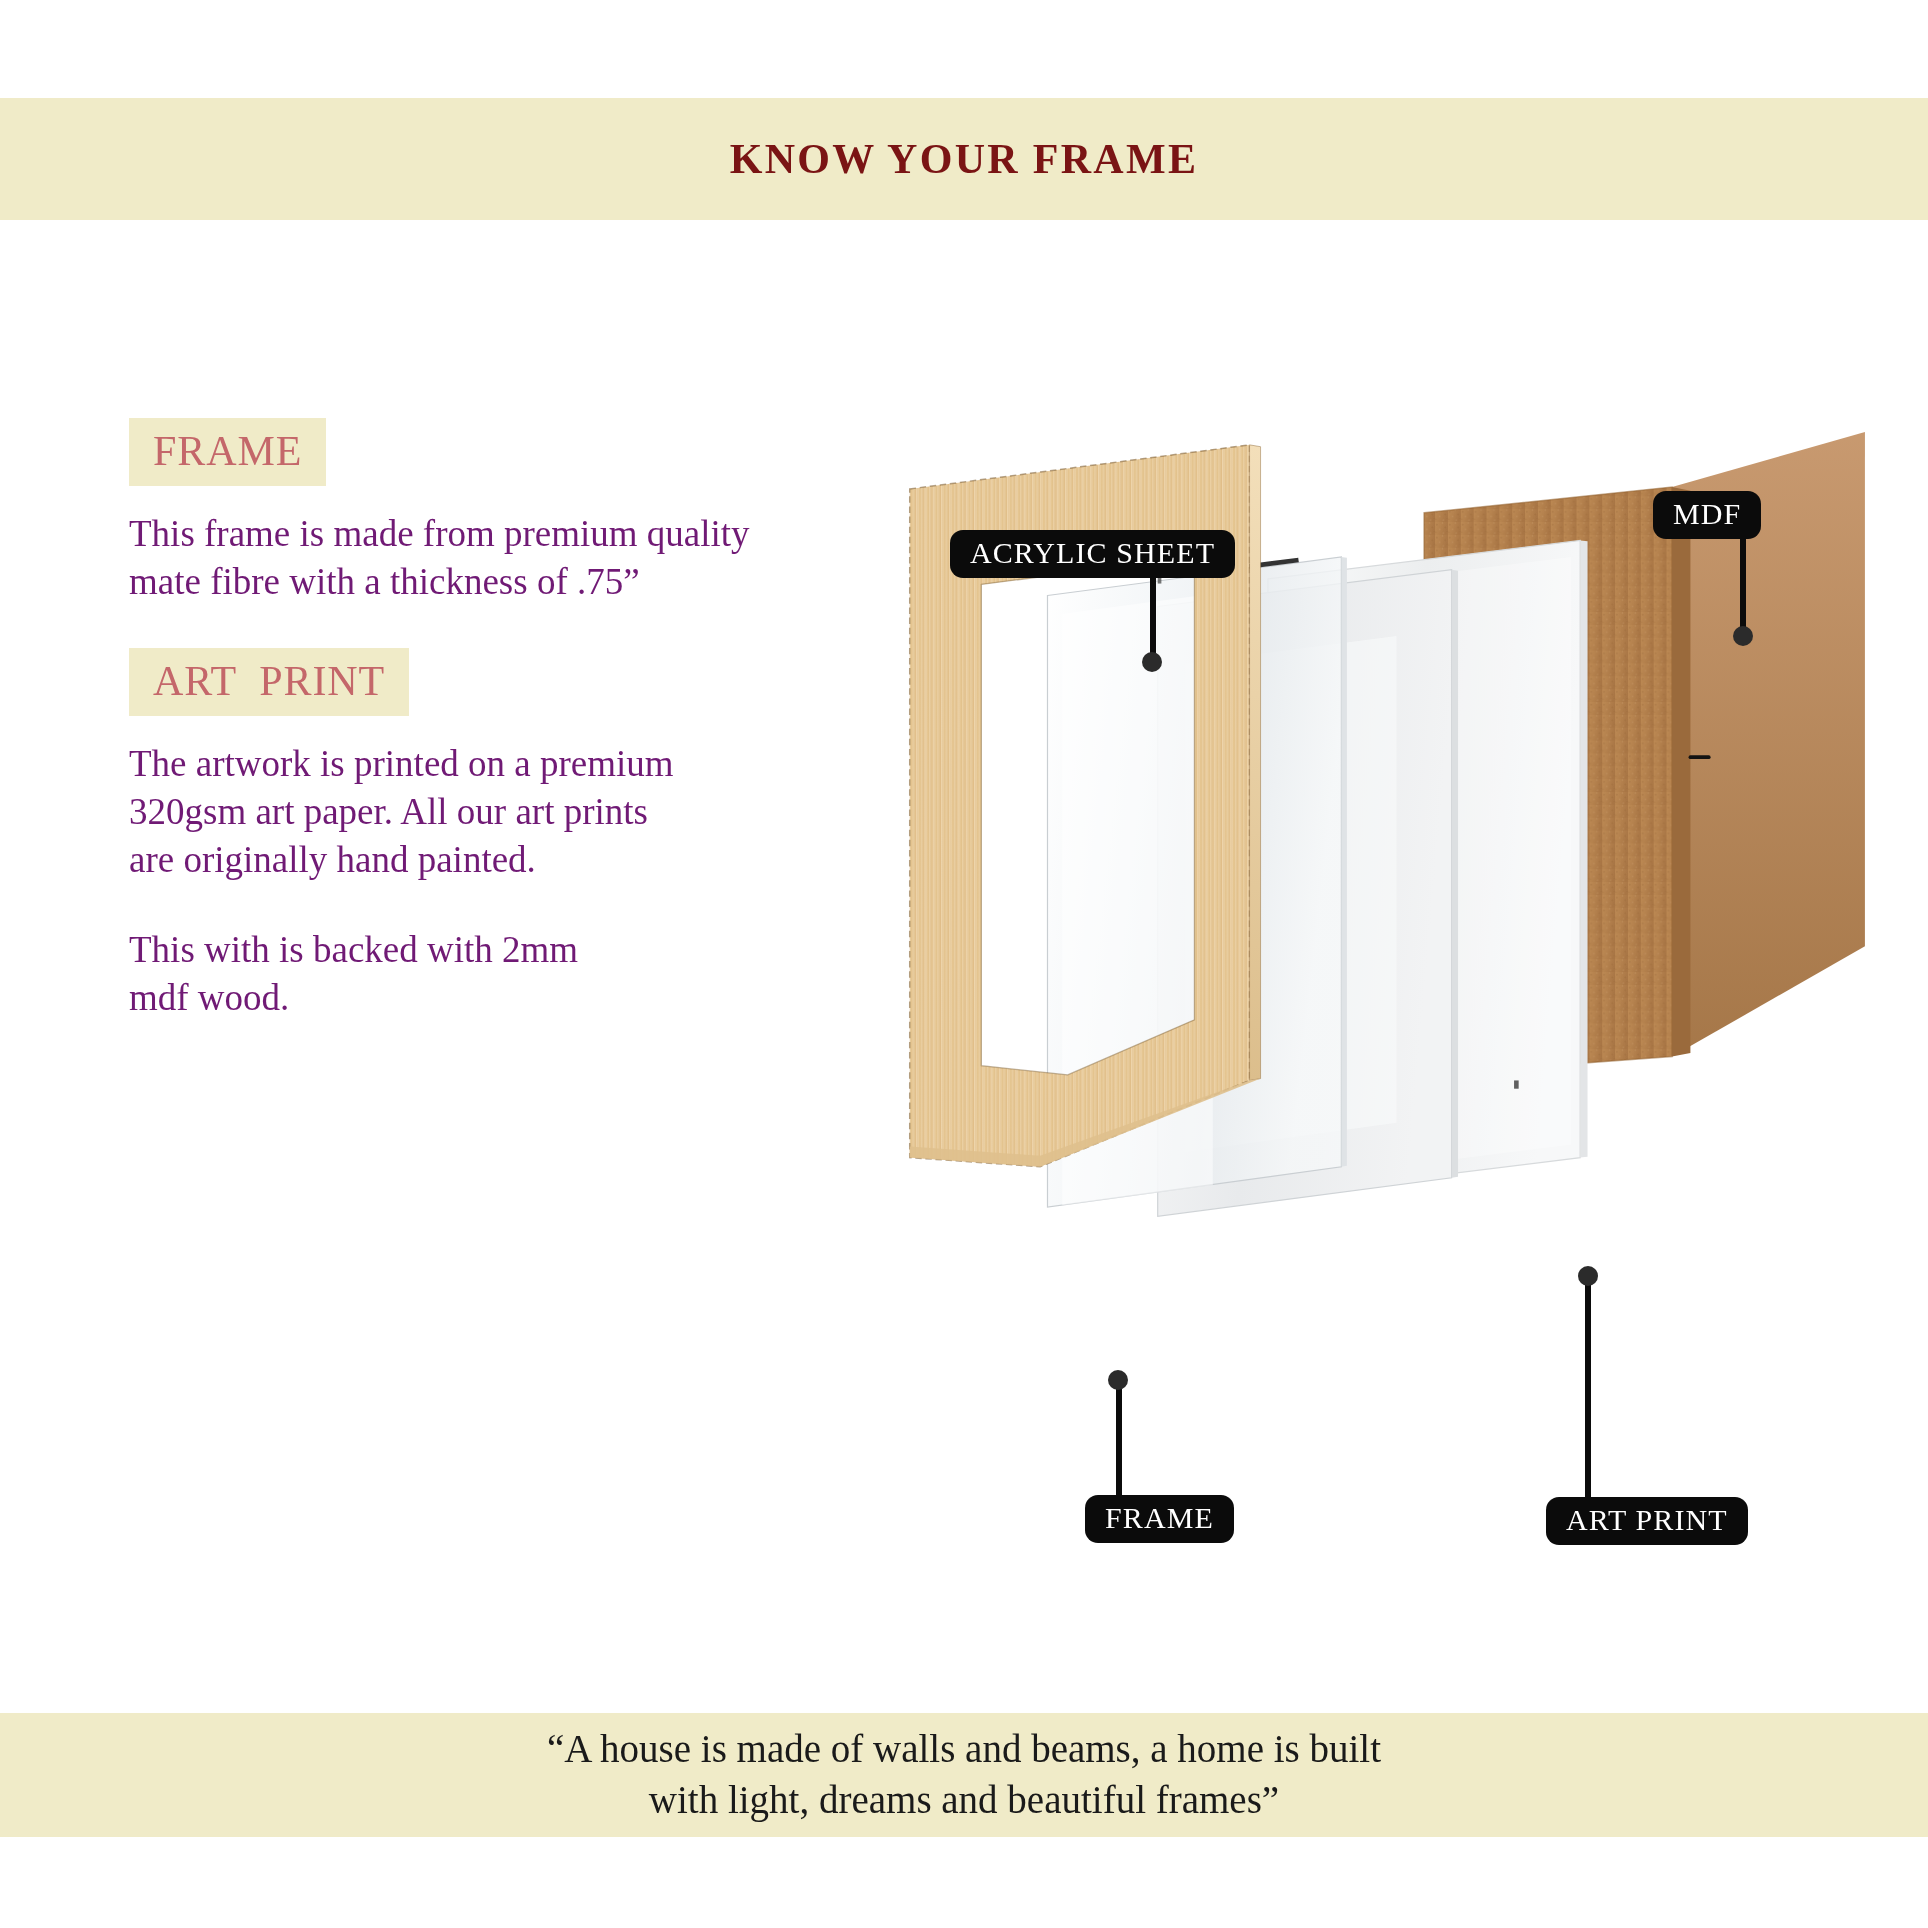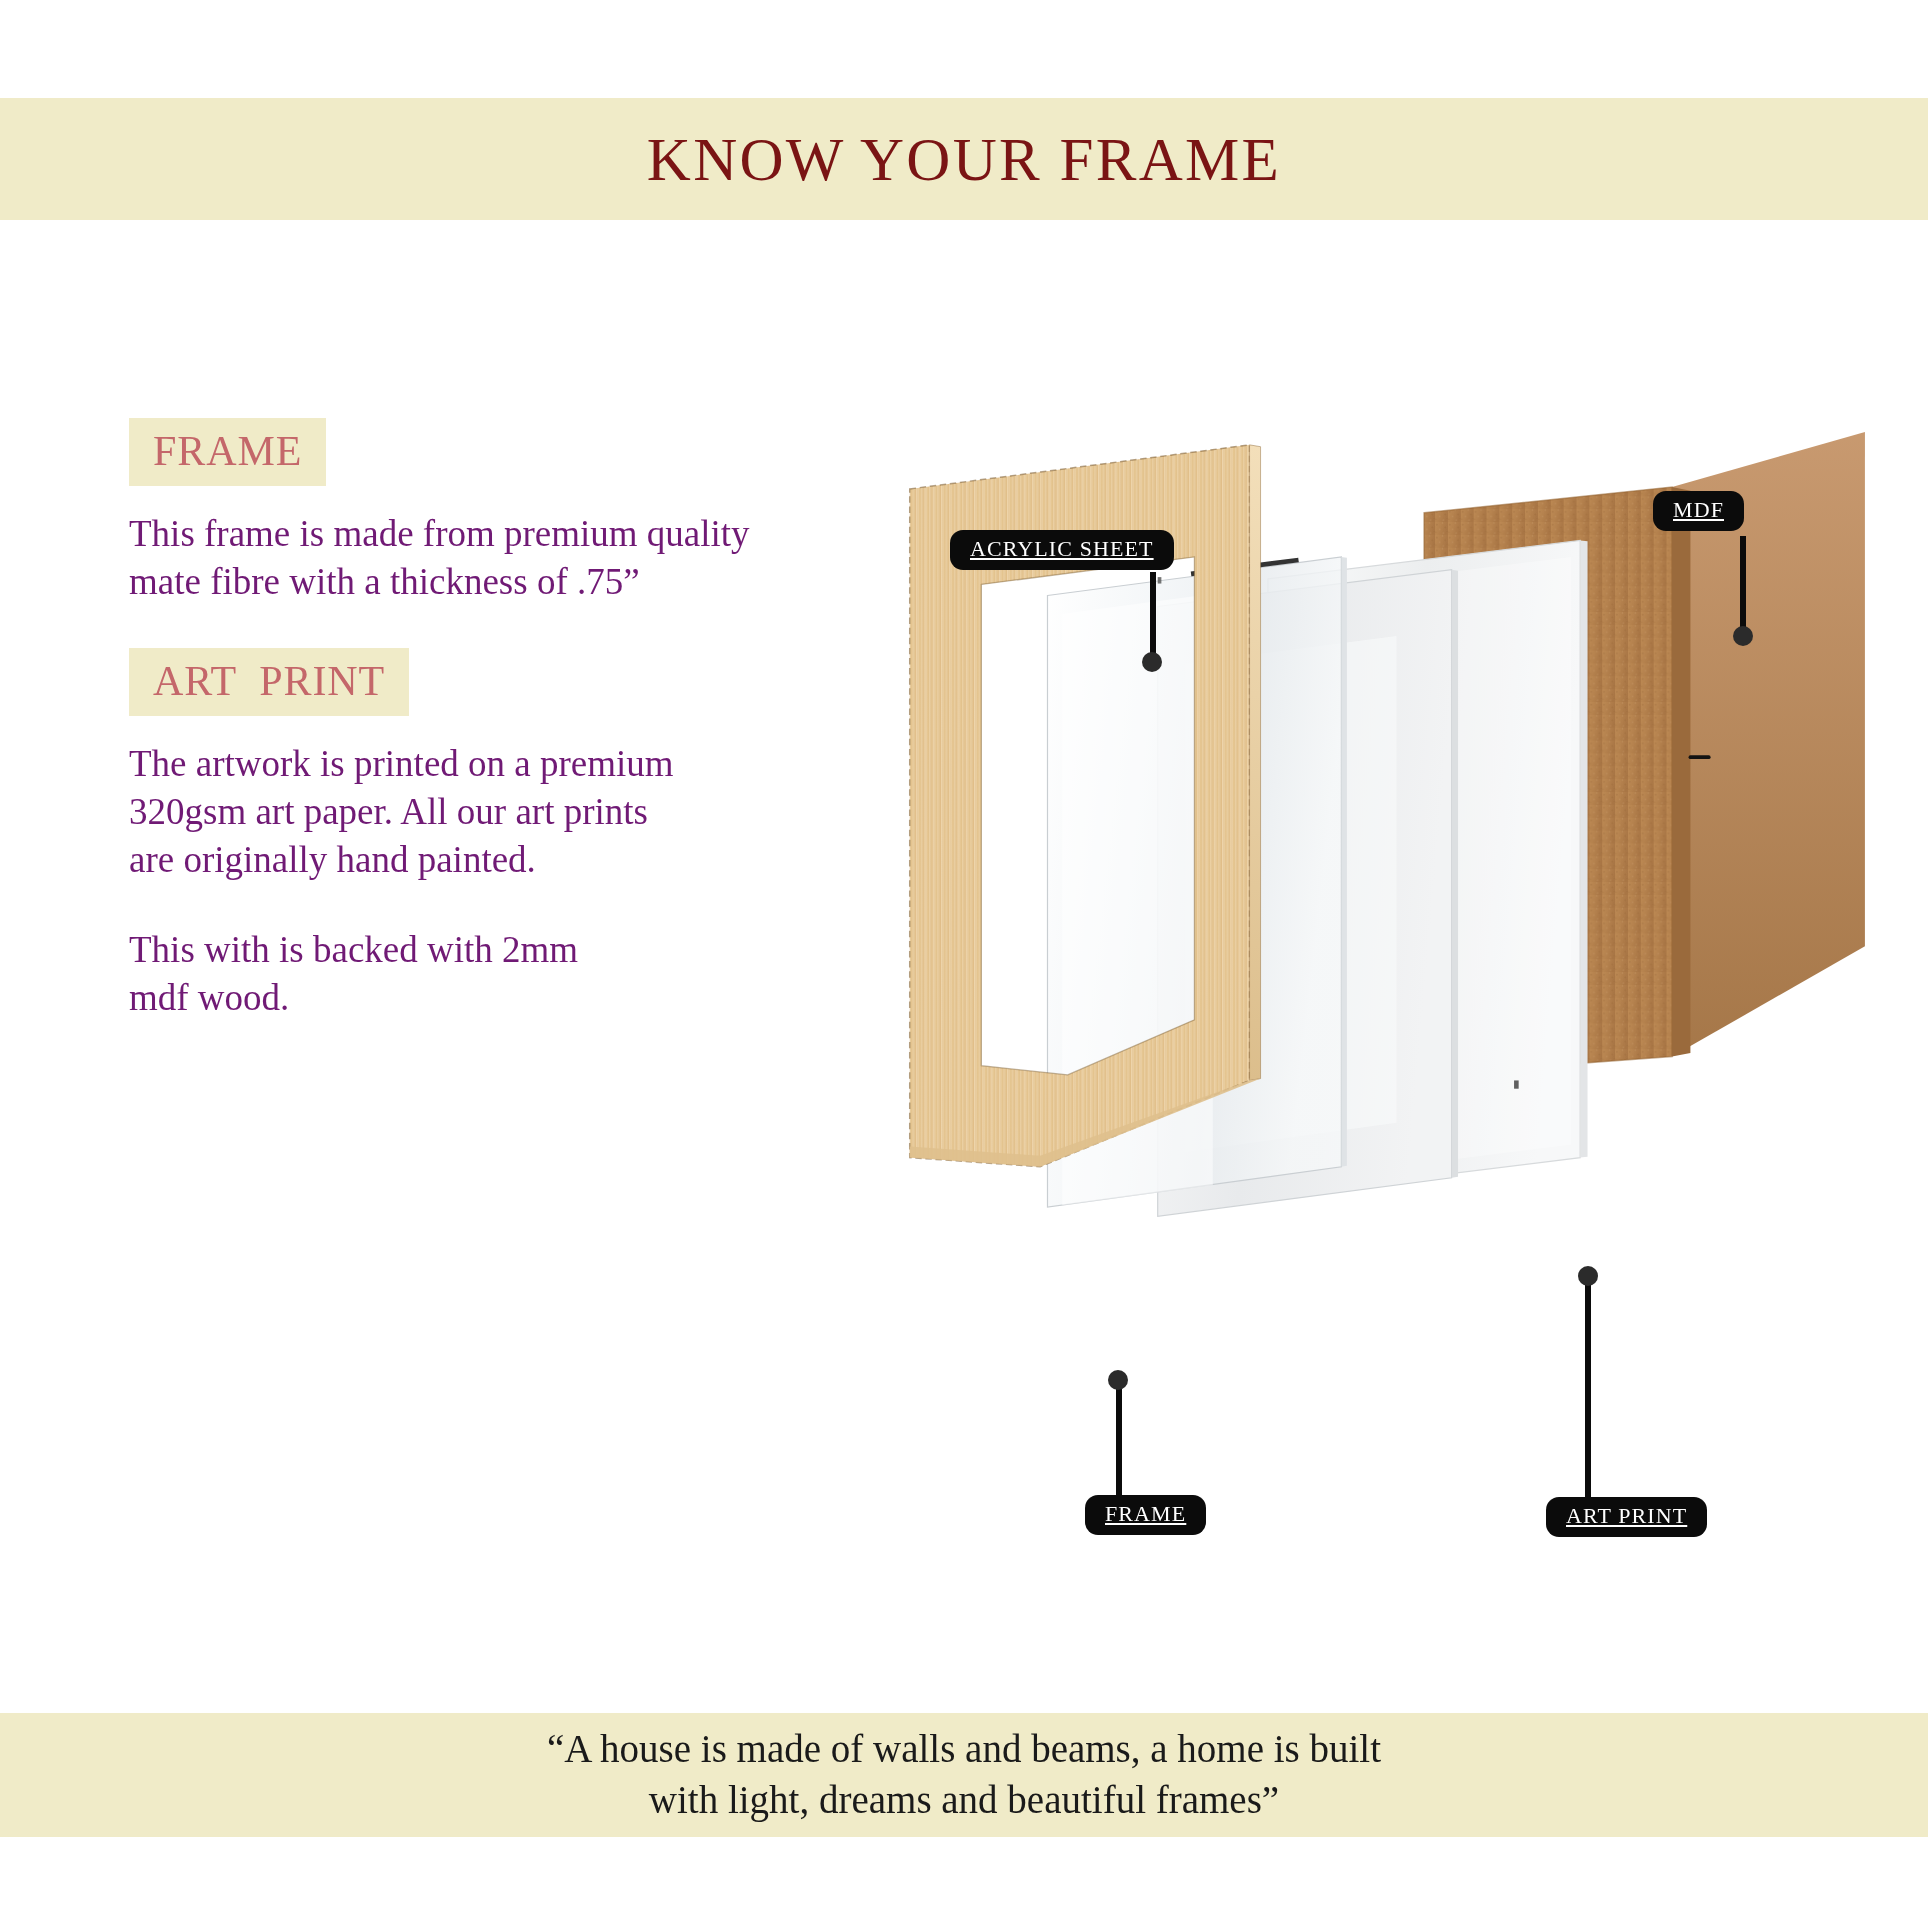--- a/index.html
+++ b/index.html
@@ -22,24 +22,24 @@
     position:absolute;
     left:0; width:1928px;
     background:#f0ebc8;
     display:flex;
     align-items:center;
     justify-content:center;
   }
   #header-band { top:98px; height:122px; }
 
   #page-title {
-    font-size:61px;
+    font-size:42px;
     letter-spacing:2.3px;
     color:#7a1414;
-    font-weight:400;
+    font-weight:700;
     line-height:1;
     white-space:nowrap;
   }
 
   
   #footer-band {
     top:1713px; height:124px;
     flex-direction:column;
     justify-content:center;
   }
@@ -85,27 +85,26 @@
     width:1029px; height:1194px;
   }
   #diagram-svg { display:block; width:1029px; height:1194px; }
 
   
   .callout {
     position:absolute;
     background:#0b0b0b;
     color:#ffffff;
     border-radius:13px;
-    font-size:22px;
+    font-size:30px;
     letter-spacing:1.1px;
     padding:8.3px 20px 10px 20px;
     line-height:1;
     white-space:nowrap;
     z-index:5;
-    text-decoration:underline;
   }
   #callout-acrylic-sheet { left:950px; top:530px; }
   #callout-mdf          { left:1653px; top:491px; }
   #callout-frame        { left:1085px; top:1495px; }
   #callout-art-print    { left:1546px; top:1497px; }
 
   .leader { position:absolute; background:#0b0b0b; z-index:4; }
   .leader-dot {
     position:absolute; z-index:6;
     width:20px; height:20px;

